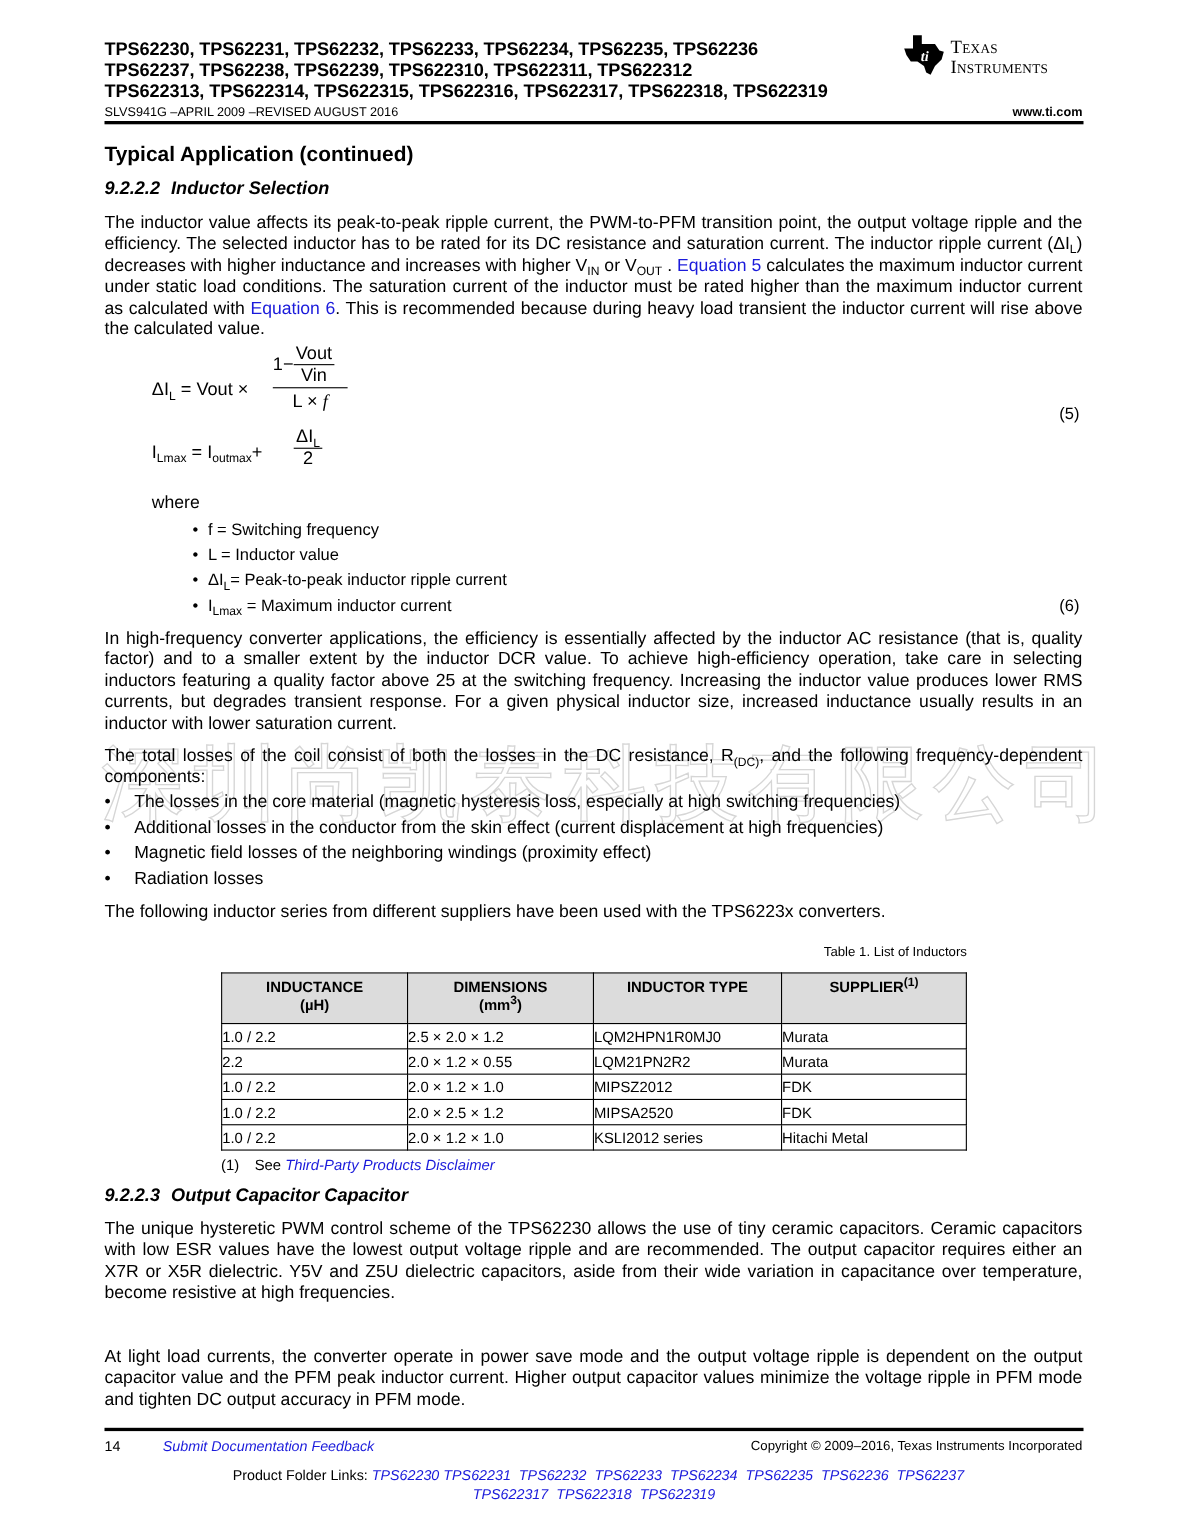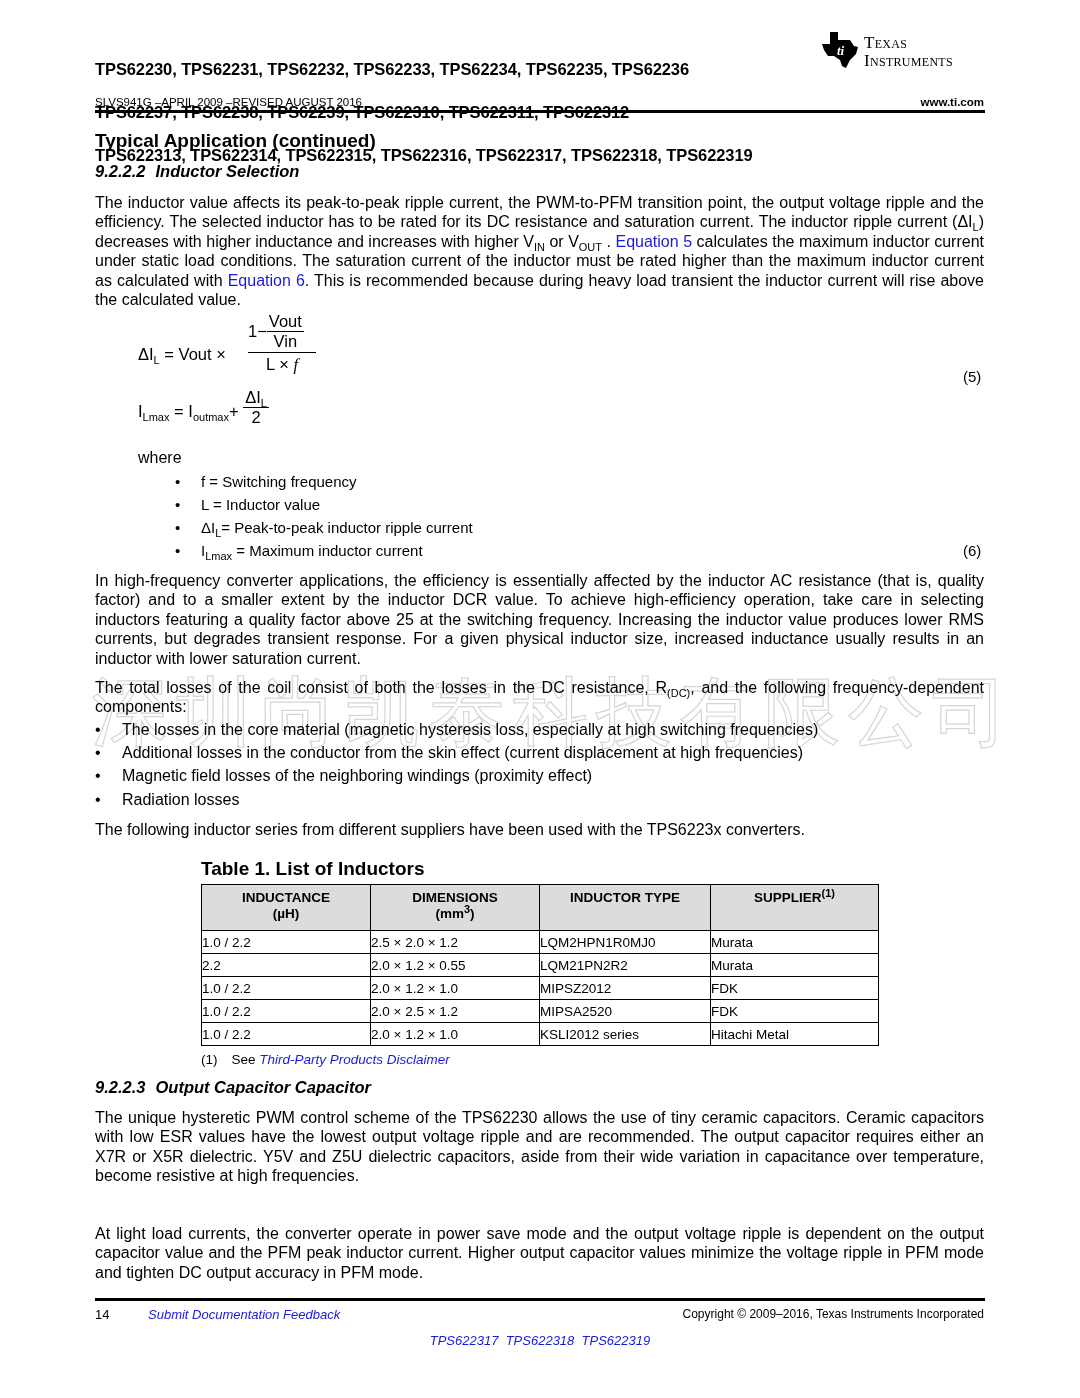--- a/index.html
+++ b/index.html
@@ -1,39 +1,39 @@
 <!DOCTYPE html>
 <html><head>
 <meta charset="utf-8">
 <style>
   html, body { margin: 0; padding: 0; background: #ffffff; }
   body { width: 1080px; height: 1398px; position: relative; overflow: hidden;
          font-family: "Liberation Sans", sans-serif; color: #000; }
   .abs { position: absolute; }
   .hdr-title { left: 95px; top: 36px; font-weight: bold; font-size: 16.5px; line-height: 19px; letter-spacing: -0.1px; }
-  .hdr-title div { white-space: nowrap; margin-top: 24px; }
+  .hdr-title div { white-space: nowrap; }
   .logo { left: 820px; top: 30px; width: 170px; height: 42px; }
   .logo-text { position: absolute; left: 44px; top: 4px; font-family: "Liberation Serif", serif; font-size: 17px; line-height: 18px; letter-spacing: 0.3px; }
   .docid { left: 95px; top: 96px; font-size: 11.5px; }
   .web { right: 96px; top: 96px; font-size: 11.5px; font-weight: bold; }
   .rule-top { left: 95px; top: 110px; width: 890px; height: 3px; background: #000; }
   .h-sec { left: 95px; top: 130px; font-size: 19px; font-weight: bold; }
   .h-sub { left: 95px; top: 162px; font-size: 16.5px; font-weight: bold; font-style: italic; }
   .h-sub .num { margin-right: 10px; }
   .para { left: 95px; width: 889px; font-size: 16px; line-height: 19.4px; text-align: justify; }
   .link { color: #1a1adb; }
   .ilink { color: #1a1adb; font-style: italic; }
   sub, sup { font-size: 11px; line-height: 0; }
   .eq { font-size: 16.5px; }
   .frac { display: inline-block; text-align: center; vertical-align: middle; }
   .frac .n { border-bottom: 1.3px solid #000; padding: 0 2px; }
   .eqno { font-size: 15px; }
   .bul { font-size: 15px; left: 175px; }
   .bul .dot { position: absolute; left: 0; }
-  .bul .txt { position: absolute; left: 26px; white-space: nowrap; }
+  .bul .txt { position: absolute; left: 14px; white-space: nowrap; }
   .bul2 { left: 95px; font-size: 16px; }
   .bul2 .dot { position: absolute; left: 0; }
   .bul2 .txt { position: absolute; left: 27px; white-space: nowrap; }
   table.ind { position: absolute; left: 201px; top: 884px; width: 678px; border-collapse: collapse; font-size: 13.5px; }
   table.ind th, table.ind td { border: 1px solid #000; padding: 0; }
   table.ind th { background: #dcdcdc; font-weight: bold; height: 40px; vertical-align: top; padding-top: 5px; line-height: 16px; }
   table.ind td { height: 22px; }
   .foot-rule { left: 95px; top: 1298px; width: 890px; height: 3px; background: #000; }
   .watermark { left: 92px; top: 672px; font-size: 76px; color: transparent; -webkit-text-stroke: 1.2px #d6d6d6; letter-spacing: 8px; white-space: nowrap; line-height: 80px; font-family: "DejaVu Sans", sans-serif; pointer-events: none; }
 </style>
@@ -82,21 +82,21 @@
     </div>
     <div style="border-top:1.3px solid #000; margin-top:1px; padding-top:2px; white-space:nowrap;">
       <span>L × </span><i style="font-family:'Liberation Serif',serif">f</i>
     </div>
   </div>
 </div>
 <div class="abs eqno" style="left:963px; top:368px;">(5)</div>
 
 <div class="abs eq" style="left:138px; top:388px; white-space:nowrap;">
   <span style="position:relative; top:14px;"><span>I</span><sub>Lmax</sub><span> = I</span><sub>outmax</sub><span>+</span></span>
-  <span class="frac" style="vertical-align:top;"><span class="n" style="display:block"><span>ΔI</span><sub>L</sub></span><span style="display:block">2</span></span>
+  <span class="frac" style="vertical-align:top;margin-left:24px;"><span class="n" style="display:block"><span>ΔI</span><sub>L</sub></span><span style="display:block">2</span></span>
 </div>
 
 <div class="abs" style="left:138px; top:449px; font-size:16px;">where</div>
 <div class="abs bul" style="top:473px">
     <span class="dot">•</span>
     <span class="txt">f = Switching frequency</span>
   </div>
 <div class="abs bul" style="top:496px">
     <span class="dot">•</span>
     <span class="txt">L = Inductor value</span>
@@ -129,21 +129,21 @@
     <span class="dot">•</span>
     <span class="txt">Magnetic field losses of the neighboring windings (proximity effect)</span>
   </div>
 <div class="abs bul2" style="top:791px">
     <span class="dot">•</span>
     <span class="txt">Radiation losses</span>
   </div>
 
 <div class="abs para" style="top:820px">The following inductor series from different suppliers have been used with the TPS6223x converters.</div>
 
-<div class="abs" style="left:201px; top:858px; width:678px; text-align:left; font-weight:bold; font-size:19px;">Table 1. List of Inductors</div>
+<div class="abs" style="left:201px; top:858px; width:678px; text-align:right; font-weight:normal; font-size:12px;">Table 1. List of Inductors</div>
 
 <table class="ind">
   <thead>
     <tr>
       <th style="width:168px"><span>INDUCTANCE</span><br><span>(µH)</span></th>
       <th style="width:168px"><span>DIMENSIONS</span><br><span>(mm</span><sup>3</sup><span>)</span></th>
       <th style="width:170px"><span>INDUCTOR TYPE</span></th>
       <th><span>SUPPLIER</span><sup>(1)</sup></th>
     </tr>
   </thead>
@@ -190,16 +190,19 @@
 </div>
 <div class="abs para" style="top:1108px">The unique hysteretic PWM control scheme of the TPS62230 allows the use of tiny ceramic capacitors. Ceramic capacitors with low ESR values have the lowest output voltage ripple and are recommended. The output capacitor requires either an X7R or X5R dielectric. Y5V and Z5U dielectric capacitors, aside from their wide variation in capacitance over temperature, become resistive at high frequencies.</div>
 <div class="abs para" style="top:1224px">At light load currents, the converter operate in power save mode and the output voltage ripple is dependent on the output capacitor value and the PFM peak inductor current. Higher output capacitor values minimize the voltage ripple in PFM mode and tighten DC output accuracy in PFM mode.</div>
 
 <div class="abs foot-rule"></div>
 <div class="abs" style="left:95px; top:1307px; font-size:13px;">14</div>
 <div class="abs ilink" style="left:148px; top:1307px; font-size:13px;">Submit Documentation Feedback</div>
 <div class="abs" style="right:96px; top:1307px; font-size:12px;">Copyright © 2009–2016, Texas Instruments Incorporated</div>
 
 <div class="abs" style="left:0; width:1080px; top:1332px; font-size:13px; text-align:center; line-height:18px;">
+  <div style="padding-left:8px">
+    <span>Product Folder Links: </span><span class="ilink">TPS62230</span> <span class="ilink">TPS62231</span>&nbsp; <span class="ilink">TPS62232</span>&nbsp; <span class="ilink">TPS62233</span>&nbsp; <span class="ilink">TPS62234</span>&nbsp; <span class="ilink">TPS62235</span>&nbsp; <span class="ilink">TPS62236</span>&nbsp; <span class="ilink">TPS62237</span>
+  </div>
   <div>
     <span class="ilink">TPS622317</span>&nbsp; <span class="ilink">TPS622318</span>&nbsp; <span class="ilink">TPS622319</span>
   </div>
 </div>
 
 </body></html>

